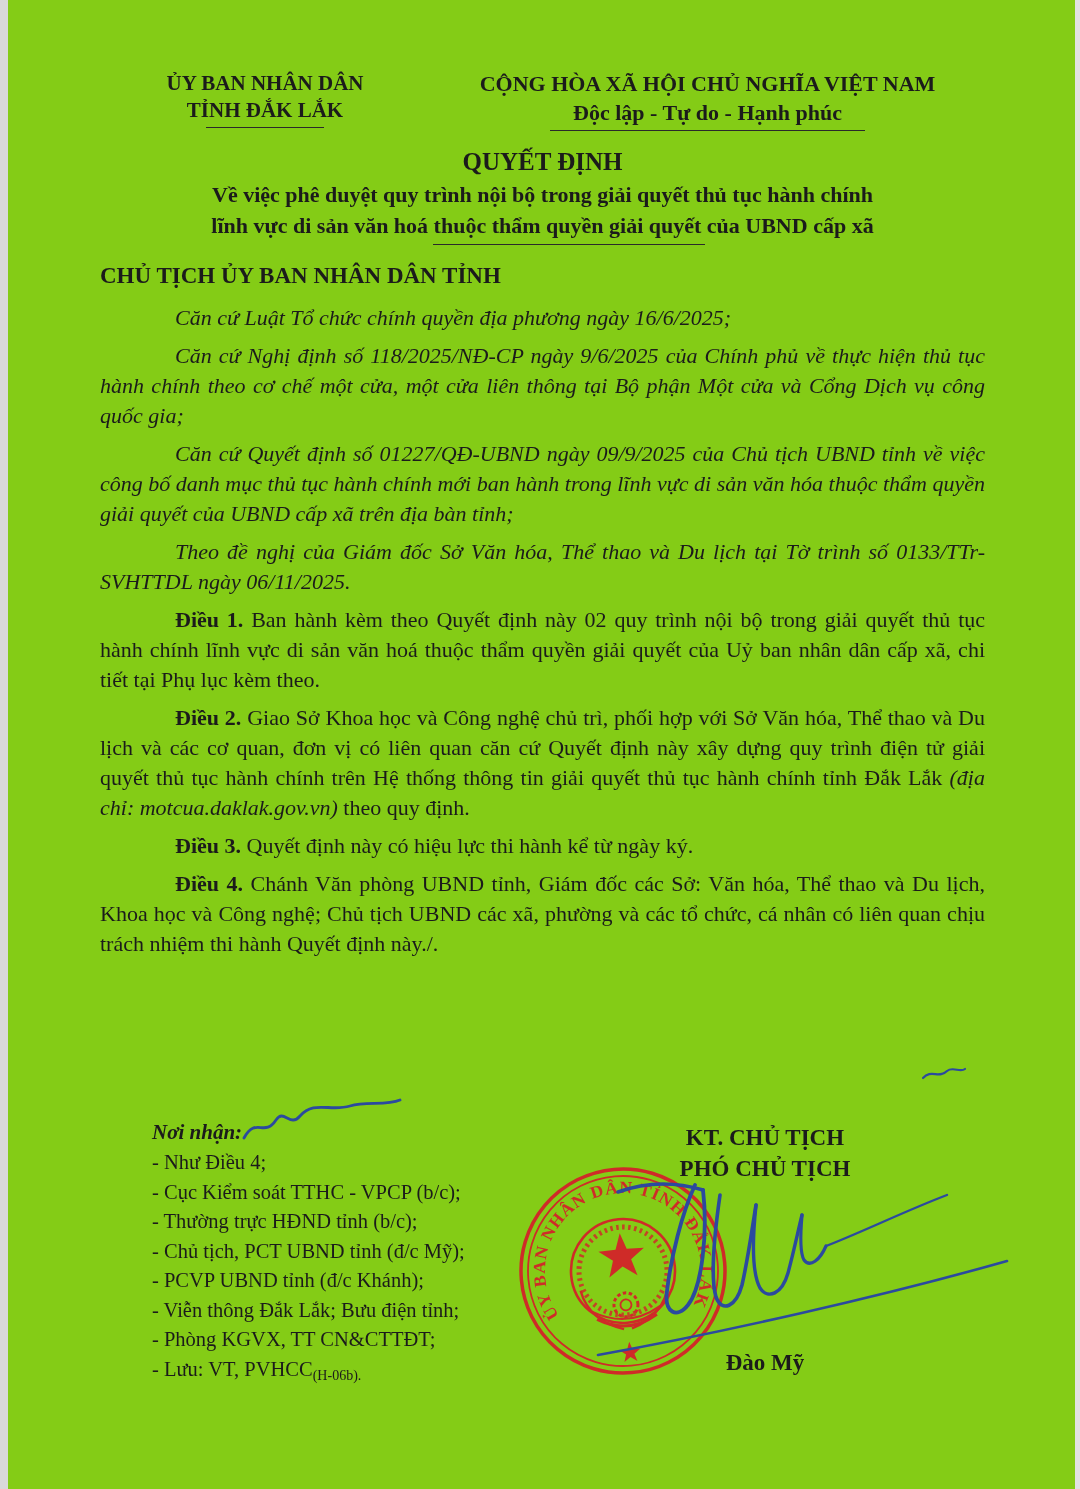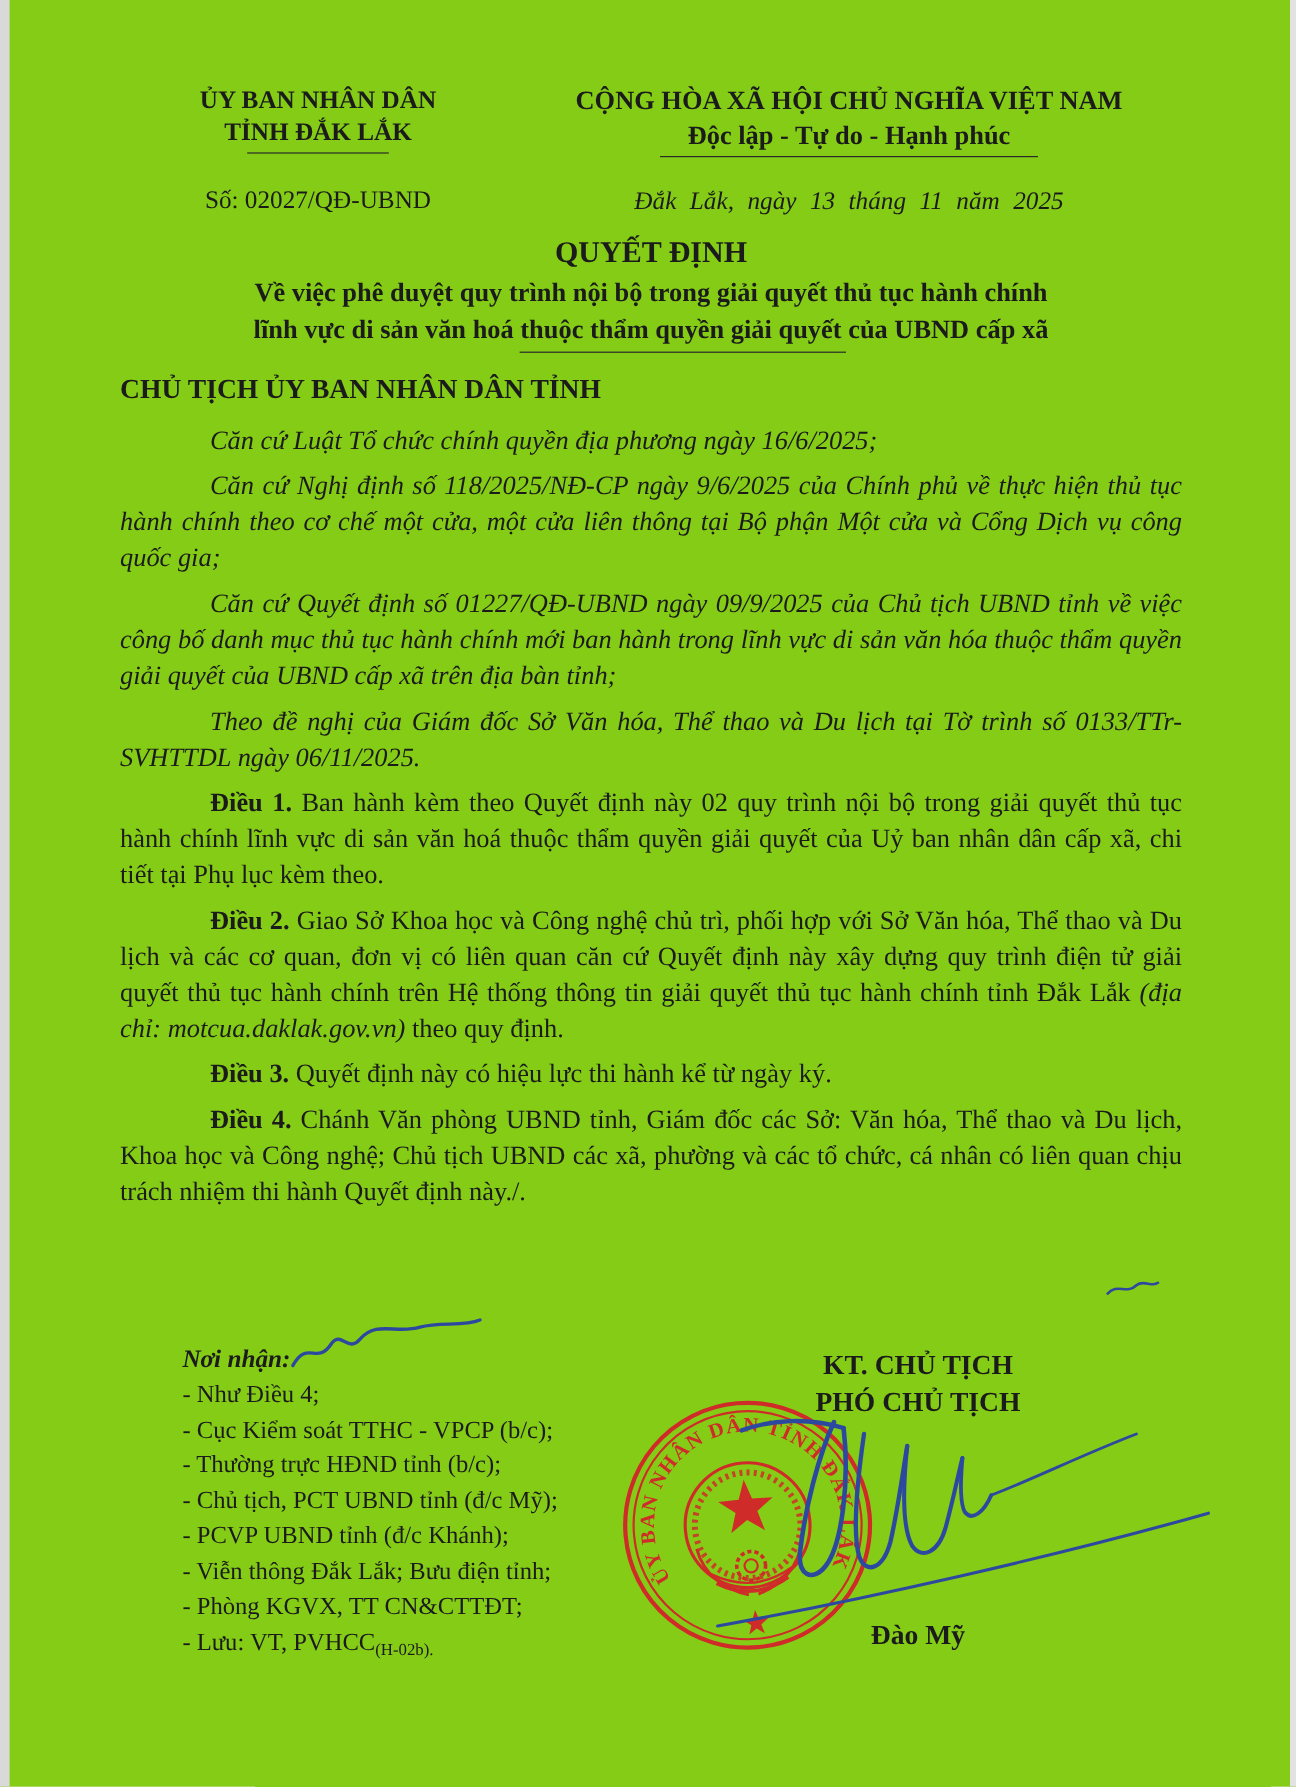--- a/index.html
+++ b/index.html
@@ -50,27 +50,25 @@
   <div class="edge-l"></div>
   <div class="edge-r"></div>
 
   <div class="doc">
 
     <div class="hdr">
       <div class="hdr-left">
         <div class="agency1">ỦY BAN NHÂN DÂN</div>
         <div class="agency2">TỈNH ĐẮK LẮK</div>
         <div class="u-rule" style="width:118px;"></div>
-        <div class="docnum">Số: 02027/QĐ-UBND</div>
       </div>
       <div class="hdr-right">
         <div class="nat1">CỘNG HÒA XÃ HỘI CHỦ NGHĨA VIỆT NAM</div>
         <div class="nat2">Độc lập - Tự do - Hạnh phúc</div>
         <div class="u-rule" style="width:315px;"></div>
-        <div class="dateline">Đắk Lắk, ngày 13 tháng 11 năm 2025</div>
       </div>
     </div>
 
     <div class="title-block">
       <div class="doc-heading">QUYẾT ĐỊNH</div>
       <div class="subtitle">Về việc phê duyệt quy trình nội bộ trong giải quyết thủ tục hành chính</div>
       <div class="subtitle" style="margin-top:0;">lĩnh vực di sản văn hoá thuộc thẩm quyền giải quyết của UBND cấp xã</div>
       <div class="u-rule" style="width:272px;margin-left:333px;"></div>
       <div class="authority">CHỦ TỊCH ỦY BAN NHÂN DÂN TỈNH</div>
     </div>
@@ -95,21 +93,21 @@
   <div class="recipients">
     <div class="recip-label">Nơi nhận:</div>
     <ul>
       <li>- Như Điều 4;</li>
       <li>- Cục Kiểm soát TTHC - VPCP (b/c);</li>
       <li>- Thường trực HĐND tỉnh (b/c);</li>
       <li>- Chủ tịch, PCT UBND tỉnh (đ/c Mỹ);</li>
       <li>- PCVP UBND tỉnh (đ/c Khánh);</li>
       <li>- Viễn thông Đắk Lắk; Bưu điện tỉnh;</li>
       <li>- Phòng KGVX, TT CN&amp;CTTĐT;</li>
-      <li><span>- Lưu: VT, PVHCC</span><span class="recip-sub">(H-02b).</span></li>
+      <li><span>- Lưu: VT, PVHCC</span><span class="recip-sub">(H-06b).</span></li>
     </ul>
   </div>
 
   <div class="sign-title">
     <div>KT. CHỦ TỊCH</div>
     <div>PHÓ CHỦ TỊCH</div>
   </div>
 
   <svg class="abs" style="left:517px;top:1165px;" width="212" height="212" viewBox="0 0 212 212">
     <g stroke="#cf2b28" fill="none" transform="rotate(-5 106 106)">

